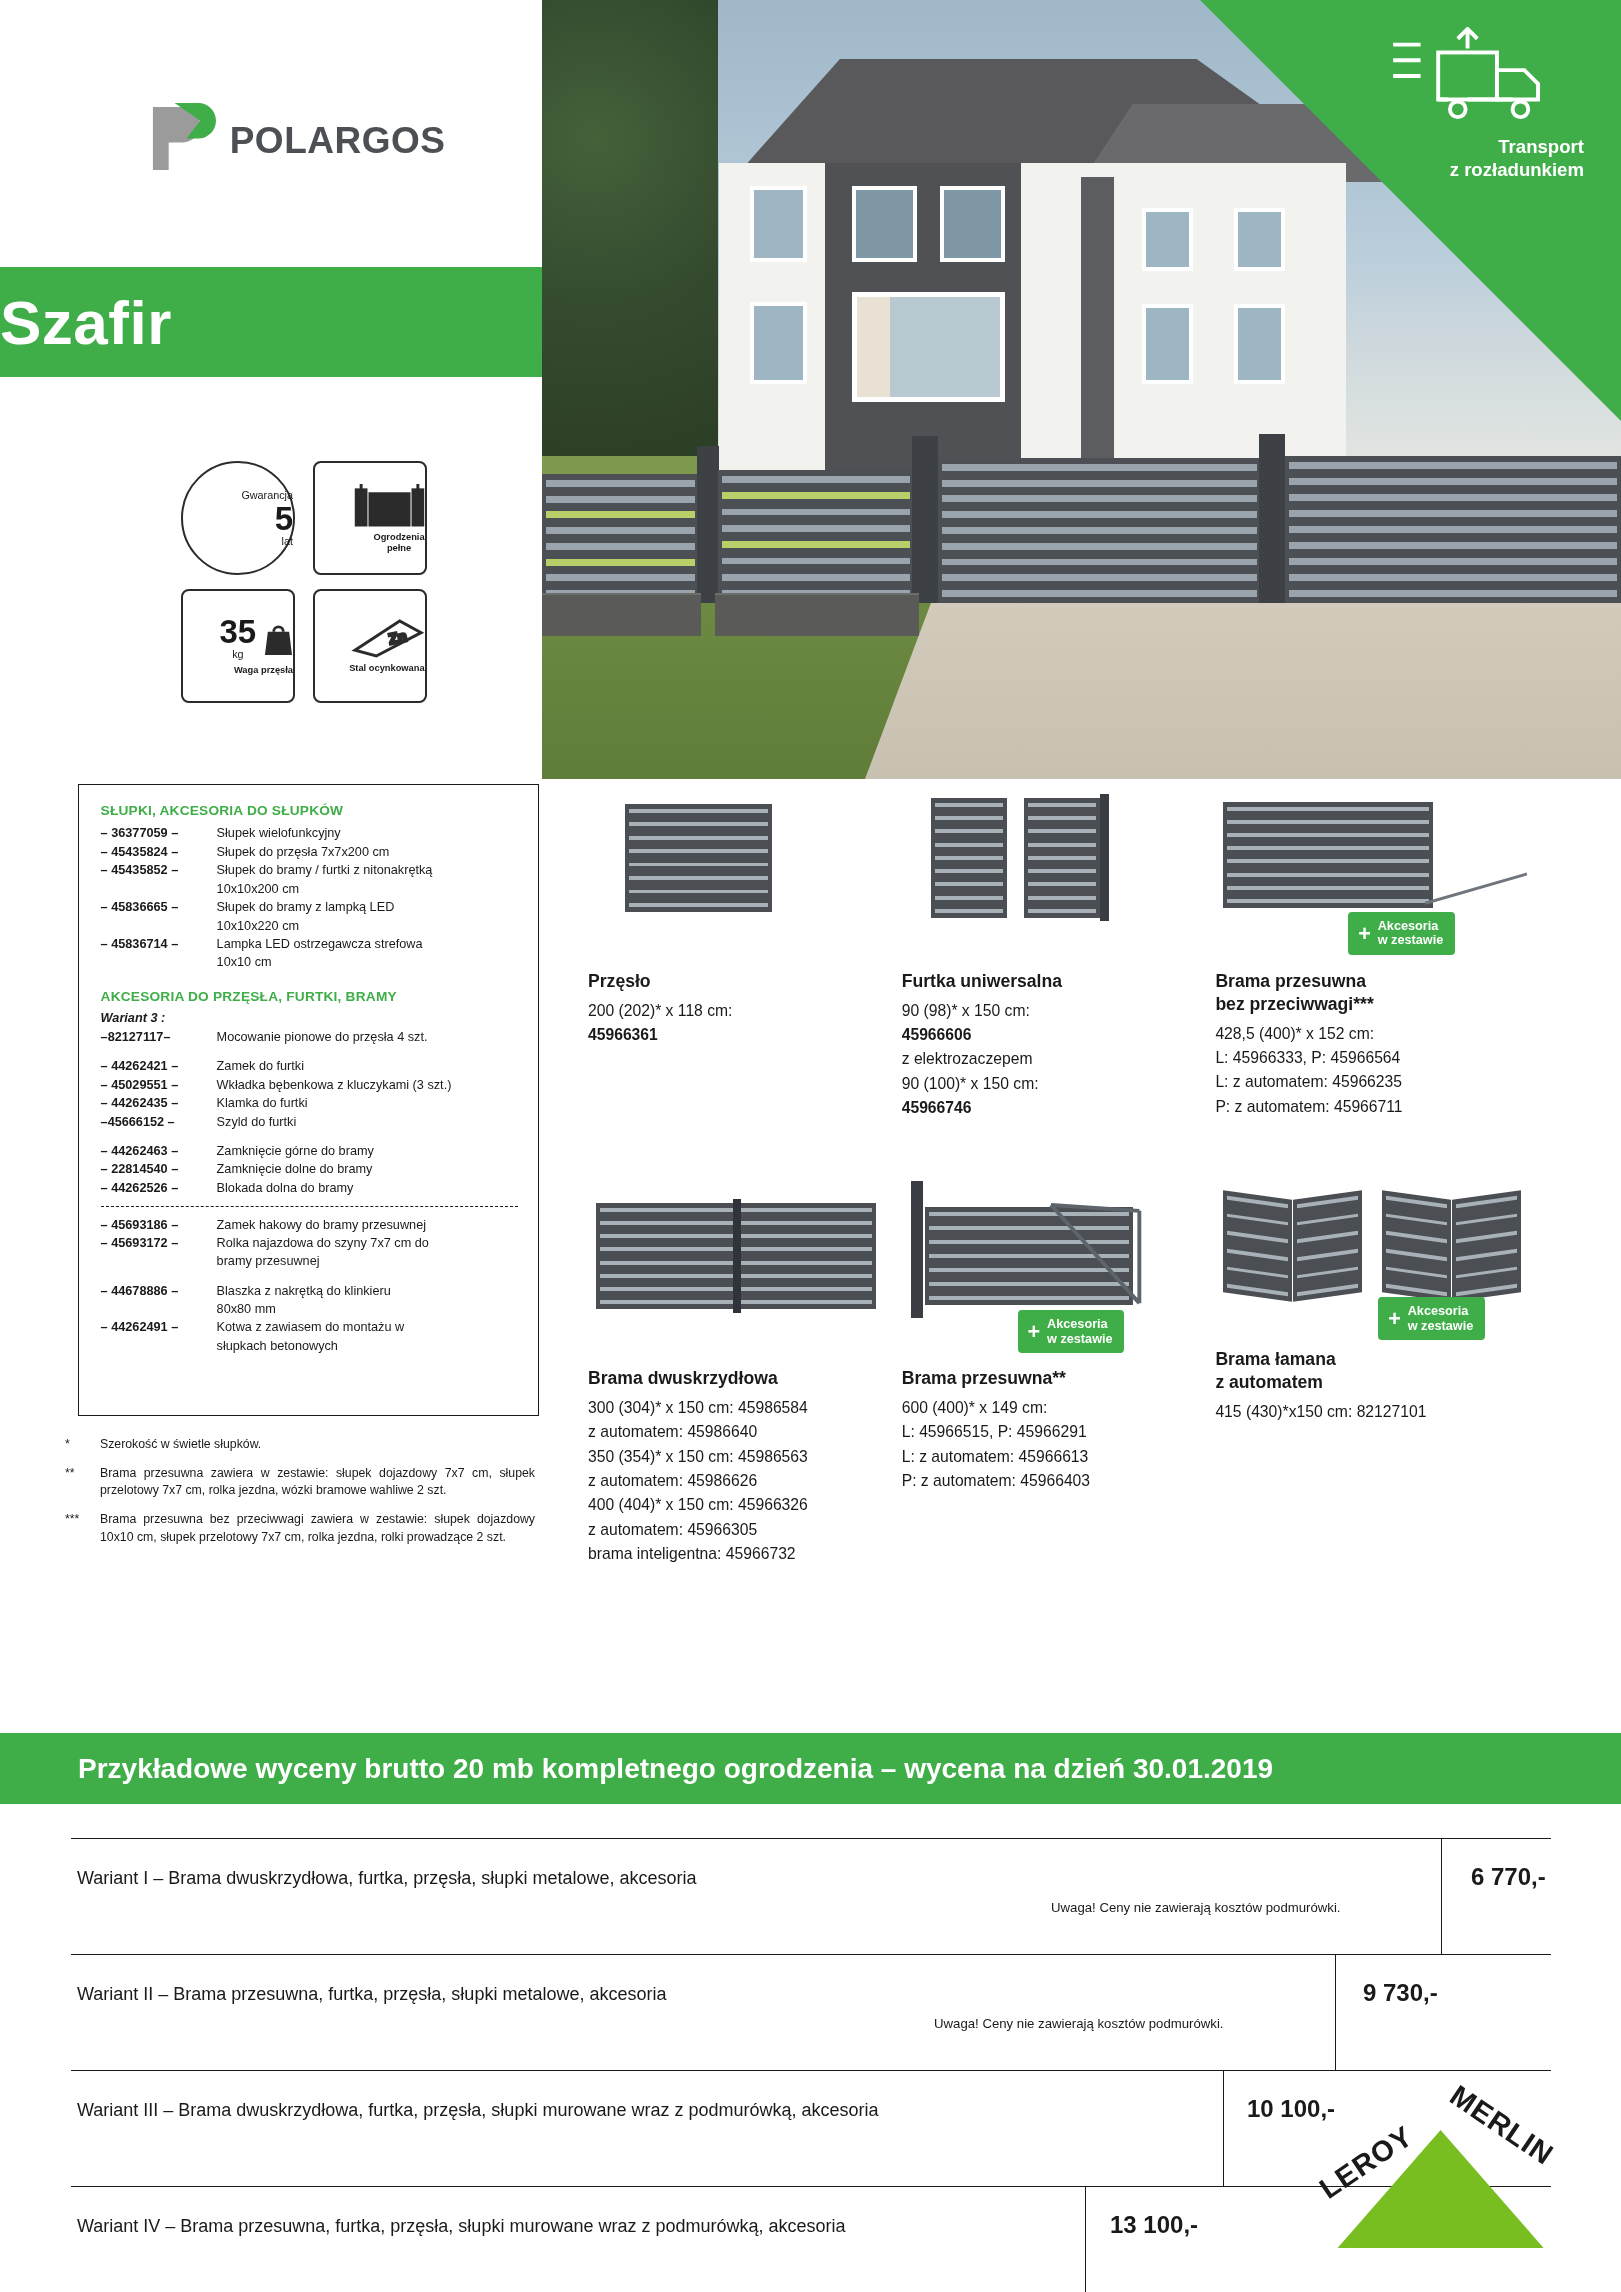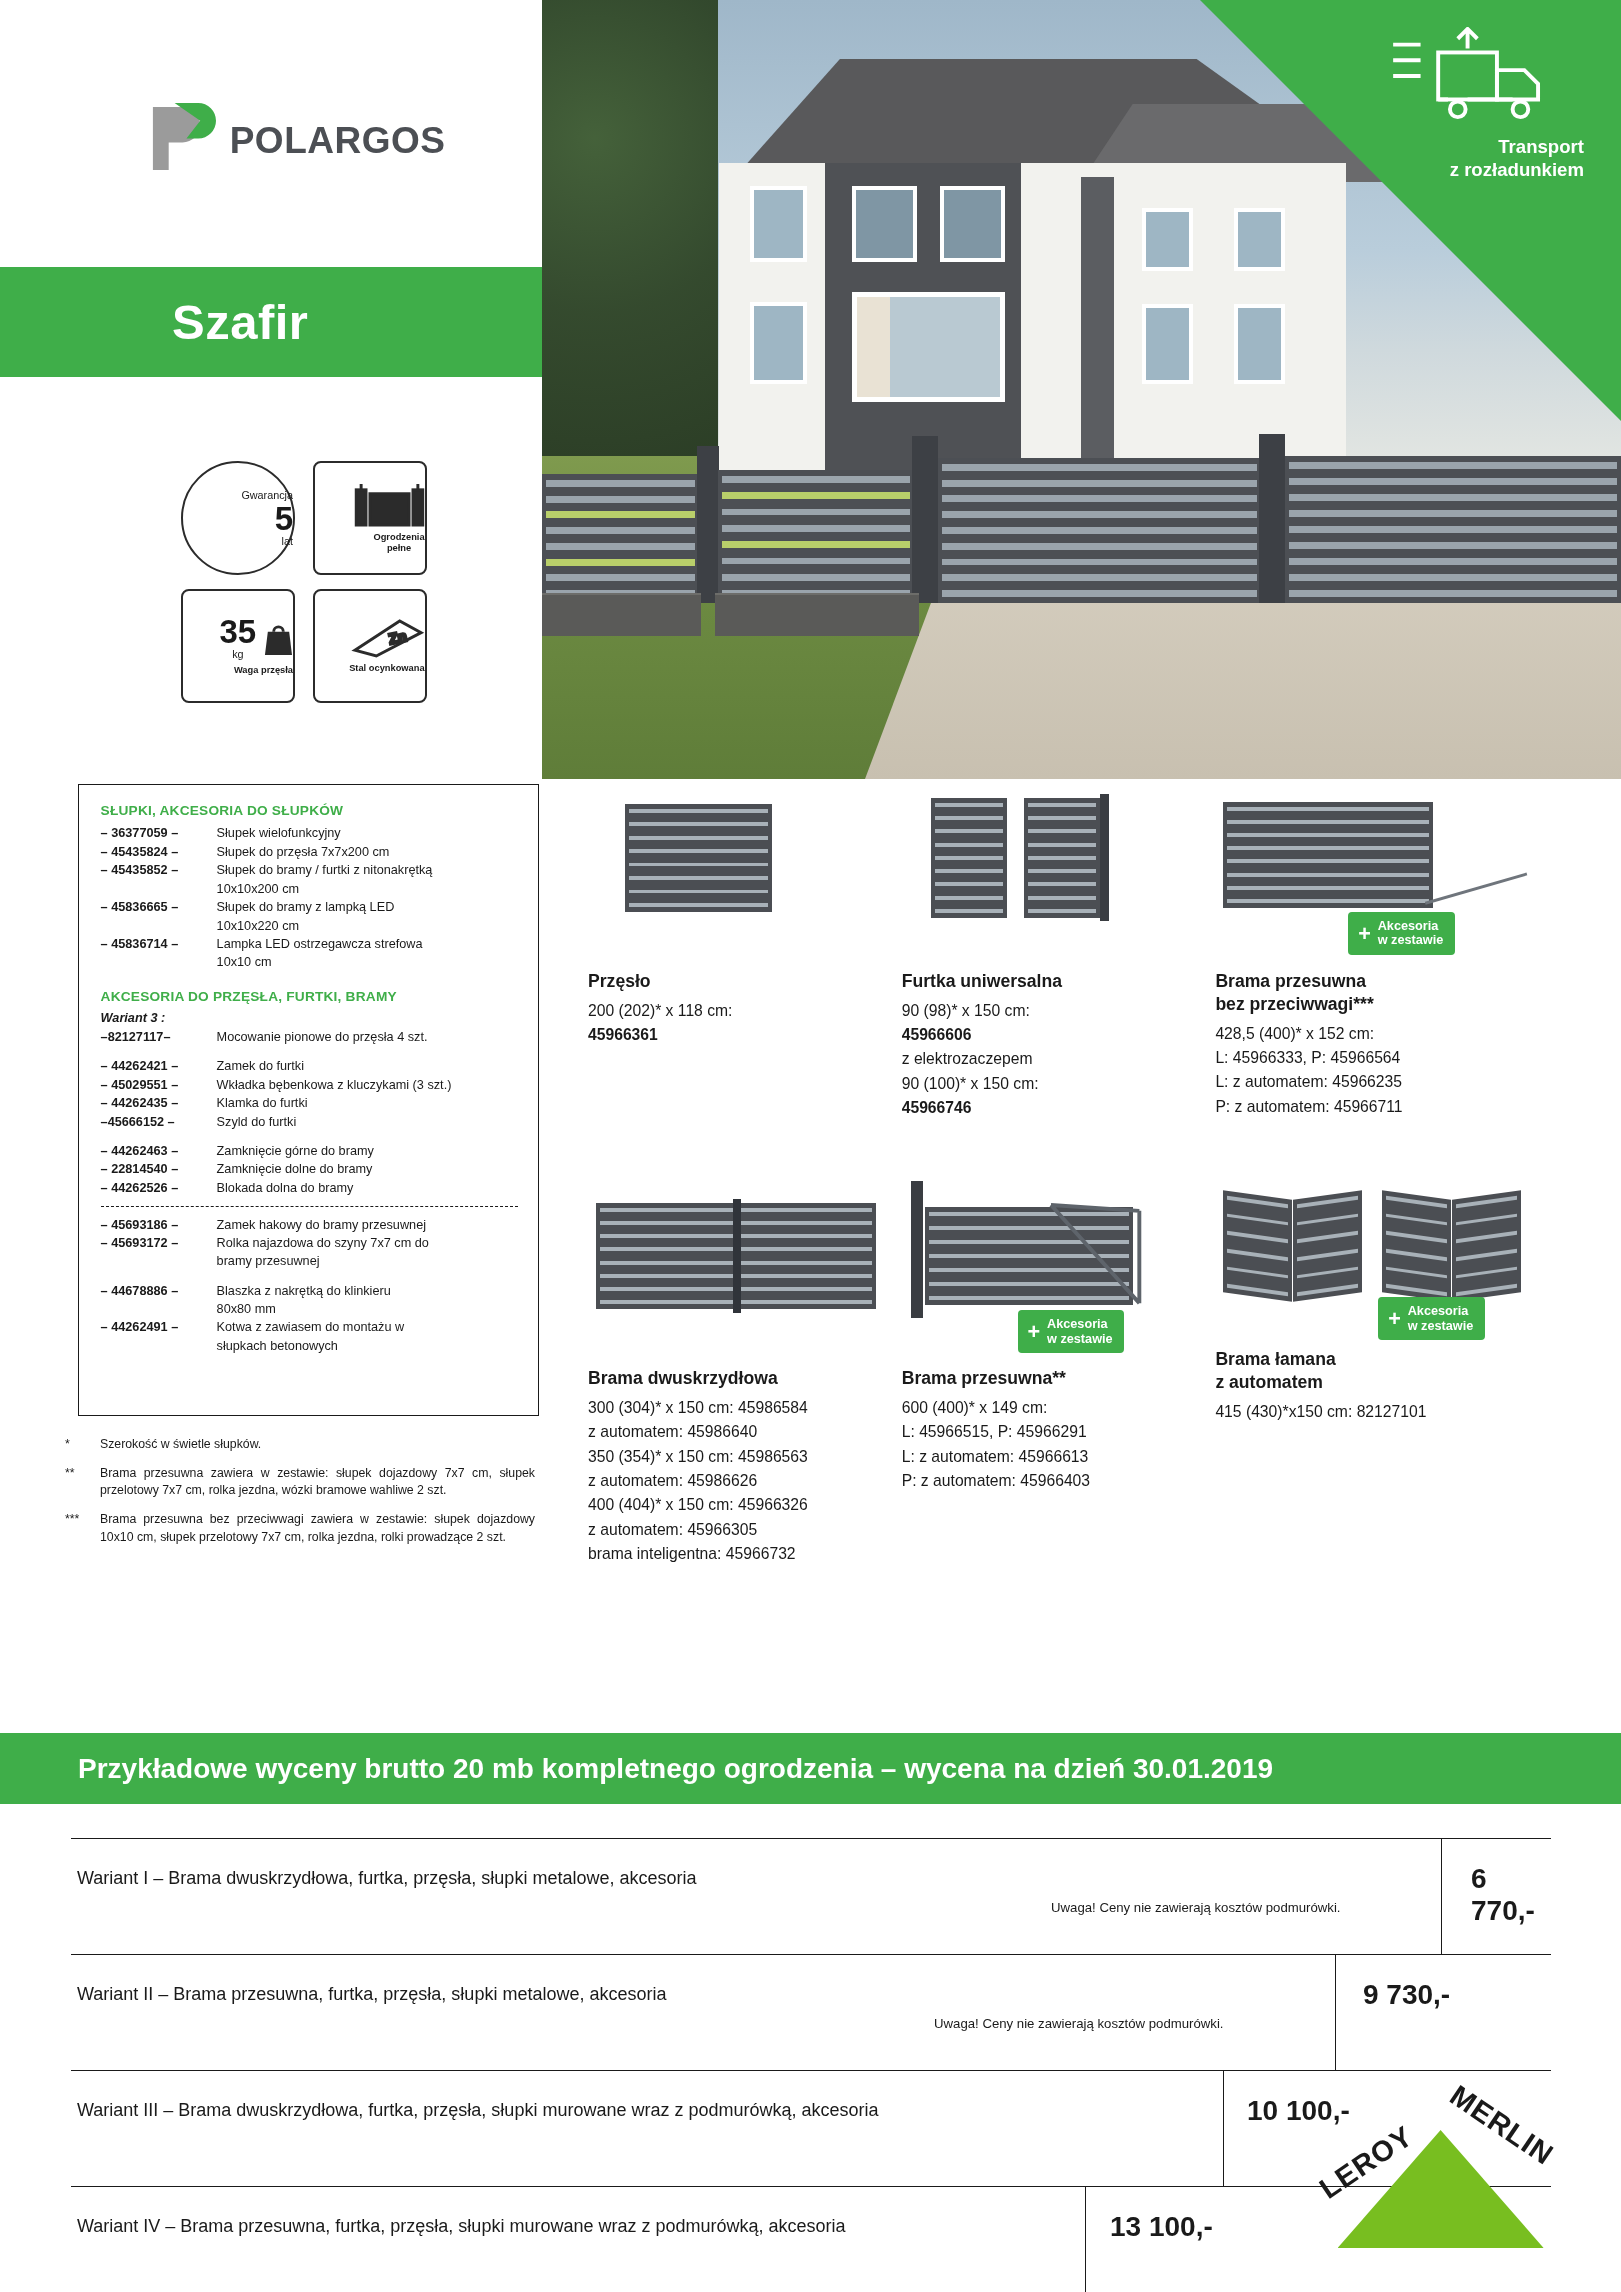--- a/index.html
+++ b/index.html
@@ -114,21 +114,21 @@
     align-items: center; gap: 13.7px;
   }
   .logo-text { font-size: 37px; font-weight: bold; letter-spacing: 0.5px; color: #4c4f54; }
 
   
   .title-band {
     position: absolute; left: 0; top: 267px; width: 542px; height: 110px;
     background: #3fae49; display: flex; align-items: center;
   }
   .title-band h1 {
-    color: #ffffff; font-size: 49px; font-weight: bold; margin-left: 172px;
+    color: #ffffff; font-size: 62px; font-weight: bold; 
     letter-spacing: 0.5px;
   }
 
   
   .features { position: absolute; left: 181px; top: 461px; }
   .feat-row { display: flex; gap: 17.6px; margin-bottom: 13.7px; }
   .feat {
     width: 114px; height: 114px; border: 2px solid #2b2b2b; border-radius: 7.8px;
     display: flex; flex-direction: column; align-items: flex-end; justify-content: center;
     background: #fff; text-align: center;
@@ -195,21 +195,21 @@
   .price-rows { position: absolute; left: 71px; top: 1838px; width: 1480px; }
   .prow2 { position: relative; height: 116px; border-top: 1px solid #1a1a1a; }
   .prow2:last-child { border-bottom: 1px solid #1a1a1a; }
   .prow2 .label {
     position: absolute; left: 5.9px; top: 29px; font-size: 18px;
   }
   .prow2 .warn {
     position: absolute; top: 61px; font-size: 13.2px;
   }
   .prow2 .amt {
-    position: absolute; top: 23.5px; font-size: 28px; font-weight: bold;
+    position: absolute; top: 23.5px; font-size: 24px; font-weight: bold;
   }
   .vline { position: absolute; top: 0; width: 1px; height: 100%; background: #1a1a1a; }
 
   
   .lm {
     position: absolute; left: 1318px; top: 2093px; width: 245px; height: 172px;
   }
   .lm-tri {
     position: absolute; left: 19.6px; top: 37px; width: 206px; height: 118px;
     background: #78be20;

